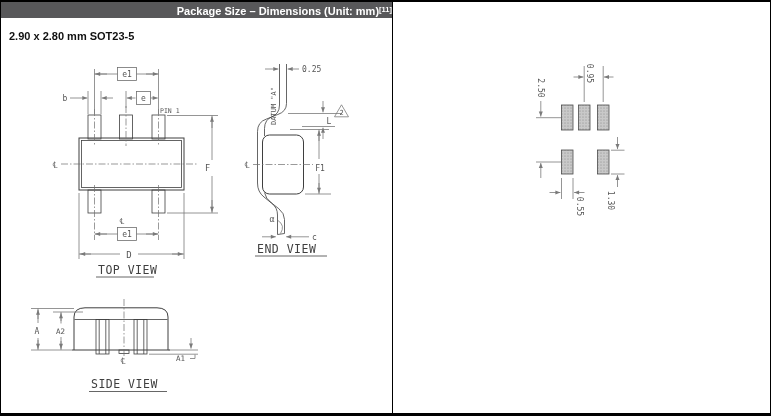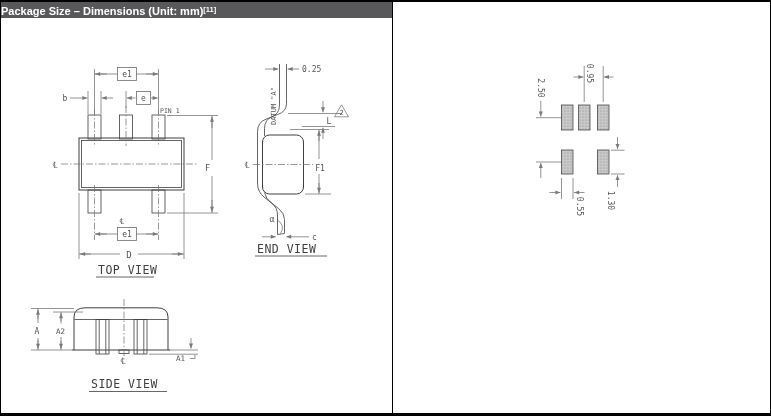--- a/index.html
+++ b/index.html
@@ -7,21 +7,21 @@
     position:relative;width:771px;height:416px;box-sizing:border-box;
     border:1px solid #000;border-top-width:2px;border-bottom-width:3px;
     display:flex;background:#fff;
     font-family:"Liberation Sans",sans-serif;
   }
   .panel{position:relative;height:100%;box-sizing:border-box;overflow:hidden;}
   .panel-left{width:392px;border-right:1px solid #000;}
   .panel-right{flex:1;}
   .hdr{
     position:relative;z-index:2;height:16px;line-height:16px;background:#58585a;
-    color:#fff;text-align:left;font-size:11px;font-weight:bold;
+    color:#fff;text-align:right;font-size:11px;font-weight:bold;
   }
   .hdr sup{font-size:7.5px;vertical-align:3px;font-weight:bold;}
   .subtitle{
     position:absolute;z-index:2;left:8px;top:28px;font-size:11px;font-weight:bold;color:#111;
   }
   svg.drawing{position:absolute;left:0;top:0;z-index:1;}
   .ln{stroke:#3f3f3f;stroke-width:1;fill:none;}
   .ln2{stroke:#3f3f3f;stroke-width:0.8;fill:none;}
   .dm{stroke:#7a7a7a;stroke-width:0.8;fill:none;}
   .cl{stroke:#6f6f6f;stroke-width:0.7;fill:none;stroke-dasharray:7 2 1.5 2;}
@@ -36,20 +36,21 @@
   .ttl{font-size:11.5px;fill:#3f3f3f;letter-spacing:0.5px;}
   .boxlbl{fill:#ffffff;stroke:#6f6f6f;stroke-width:0.8;}
 </style>
 </head>
 <body>
 
 <div class="page">
 
   <div class="panel panel-left">
     <div class="hdr"><span>Package Size – Dimensions (Unit: mm)</span><sup>[11]</sup></div>
+    <div class="subtitle">2.90 x 2.80 mm SOT23-5</div>
 
     <svg class="drawing" width="392" height="412" viewBox="0 0 392 412">
       <defs>
         <marker id="ahL" viewBox="0 0 10 10" refX="10" refY="5" markerWidth="9" markerHeight="5" markerUnits="userSpaceOnUse" orient="auto">
           <path d="M0,1 L10,5 L0,9 Z" fill="#7a7a7a"></path>
         </marker>
       </defs>
 
       <g>
 

